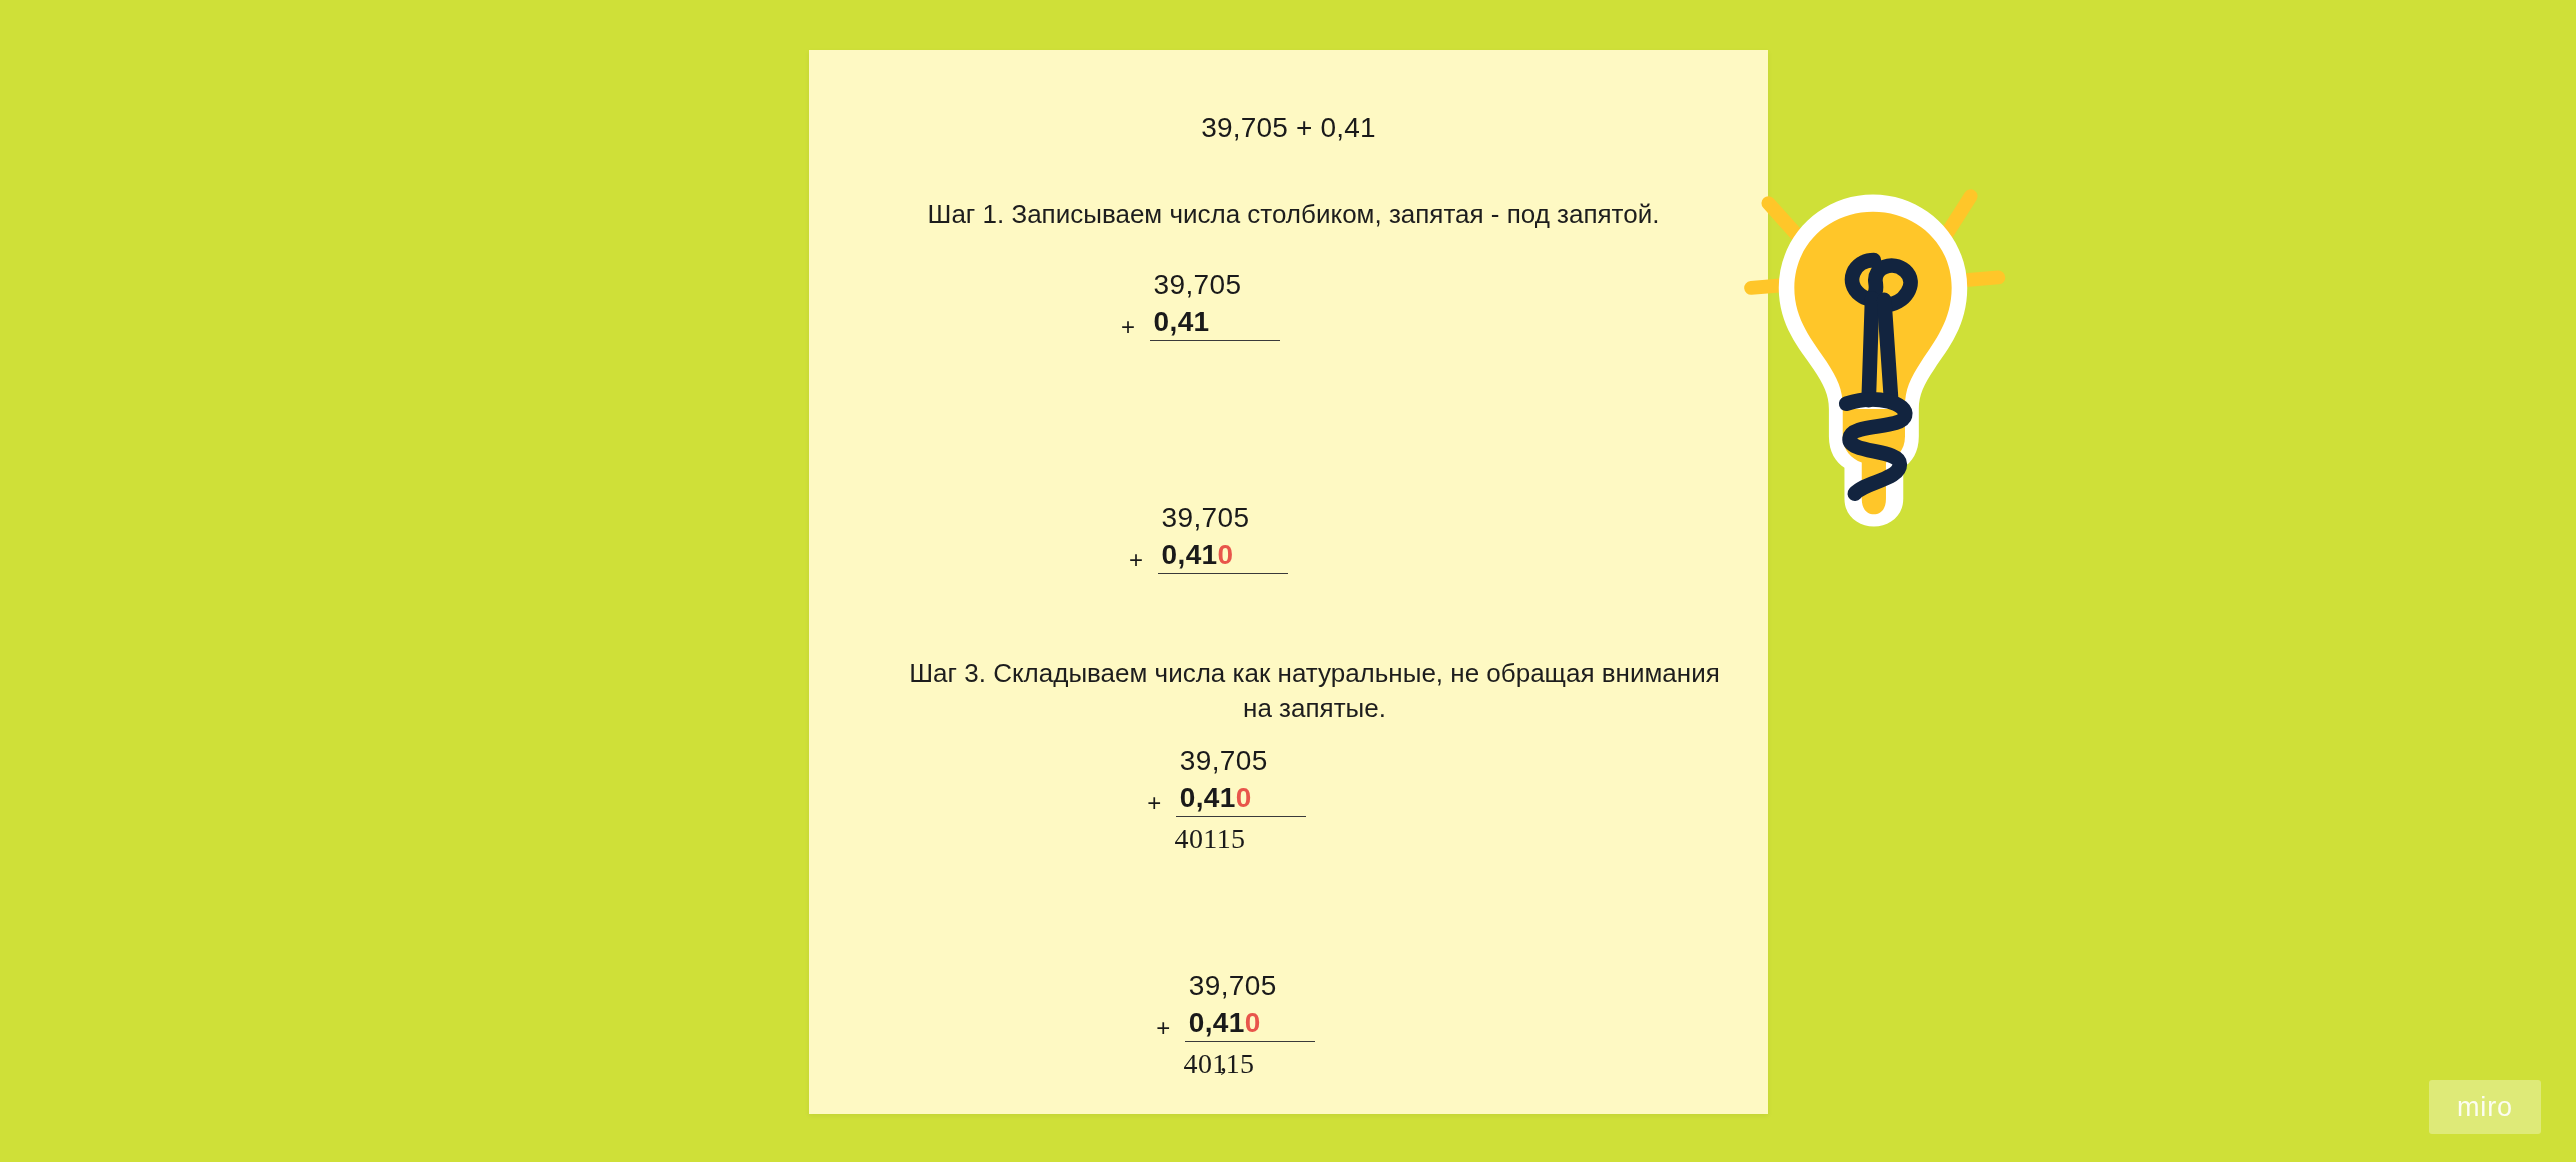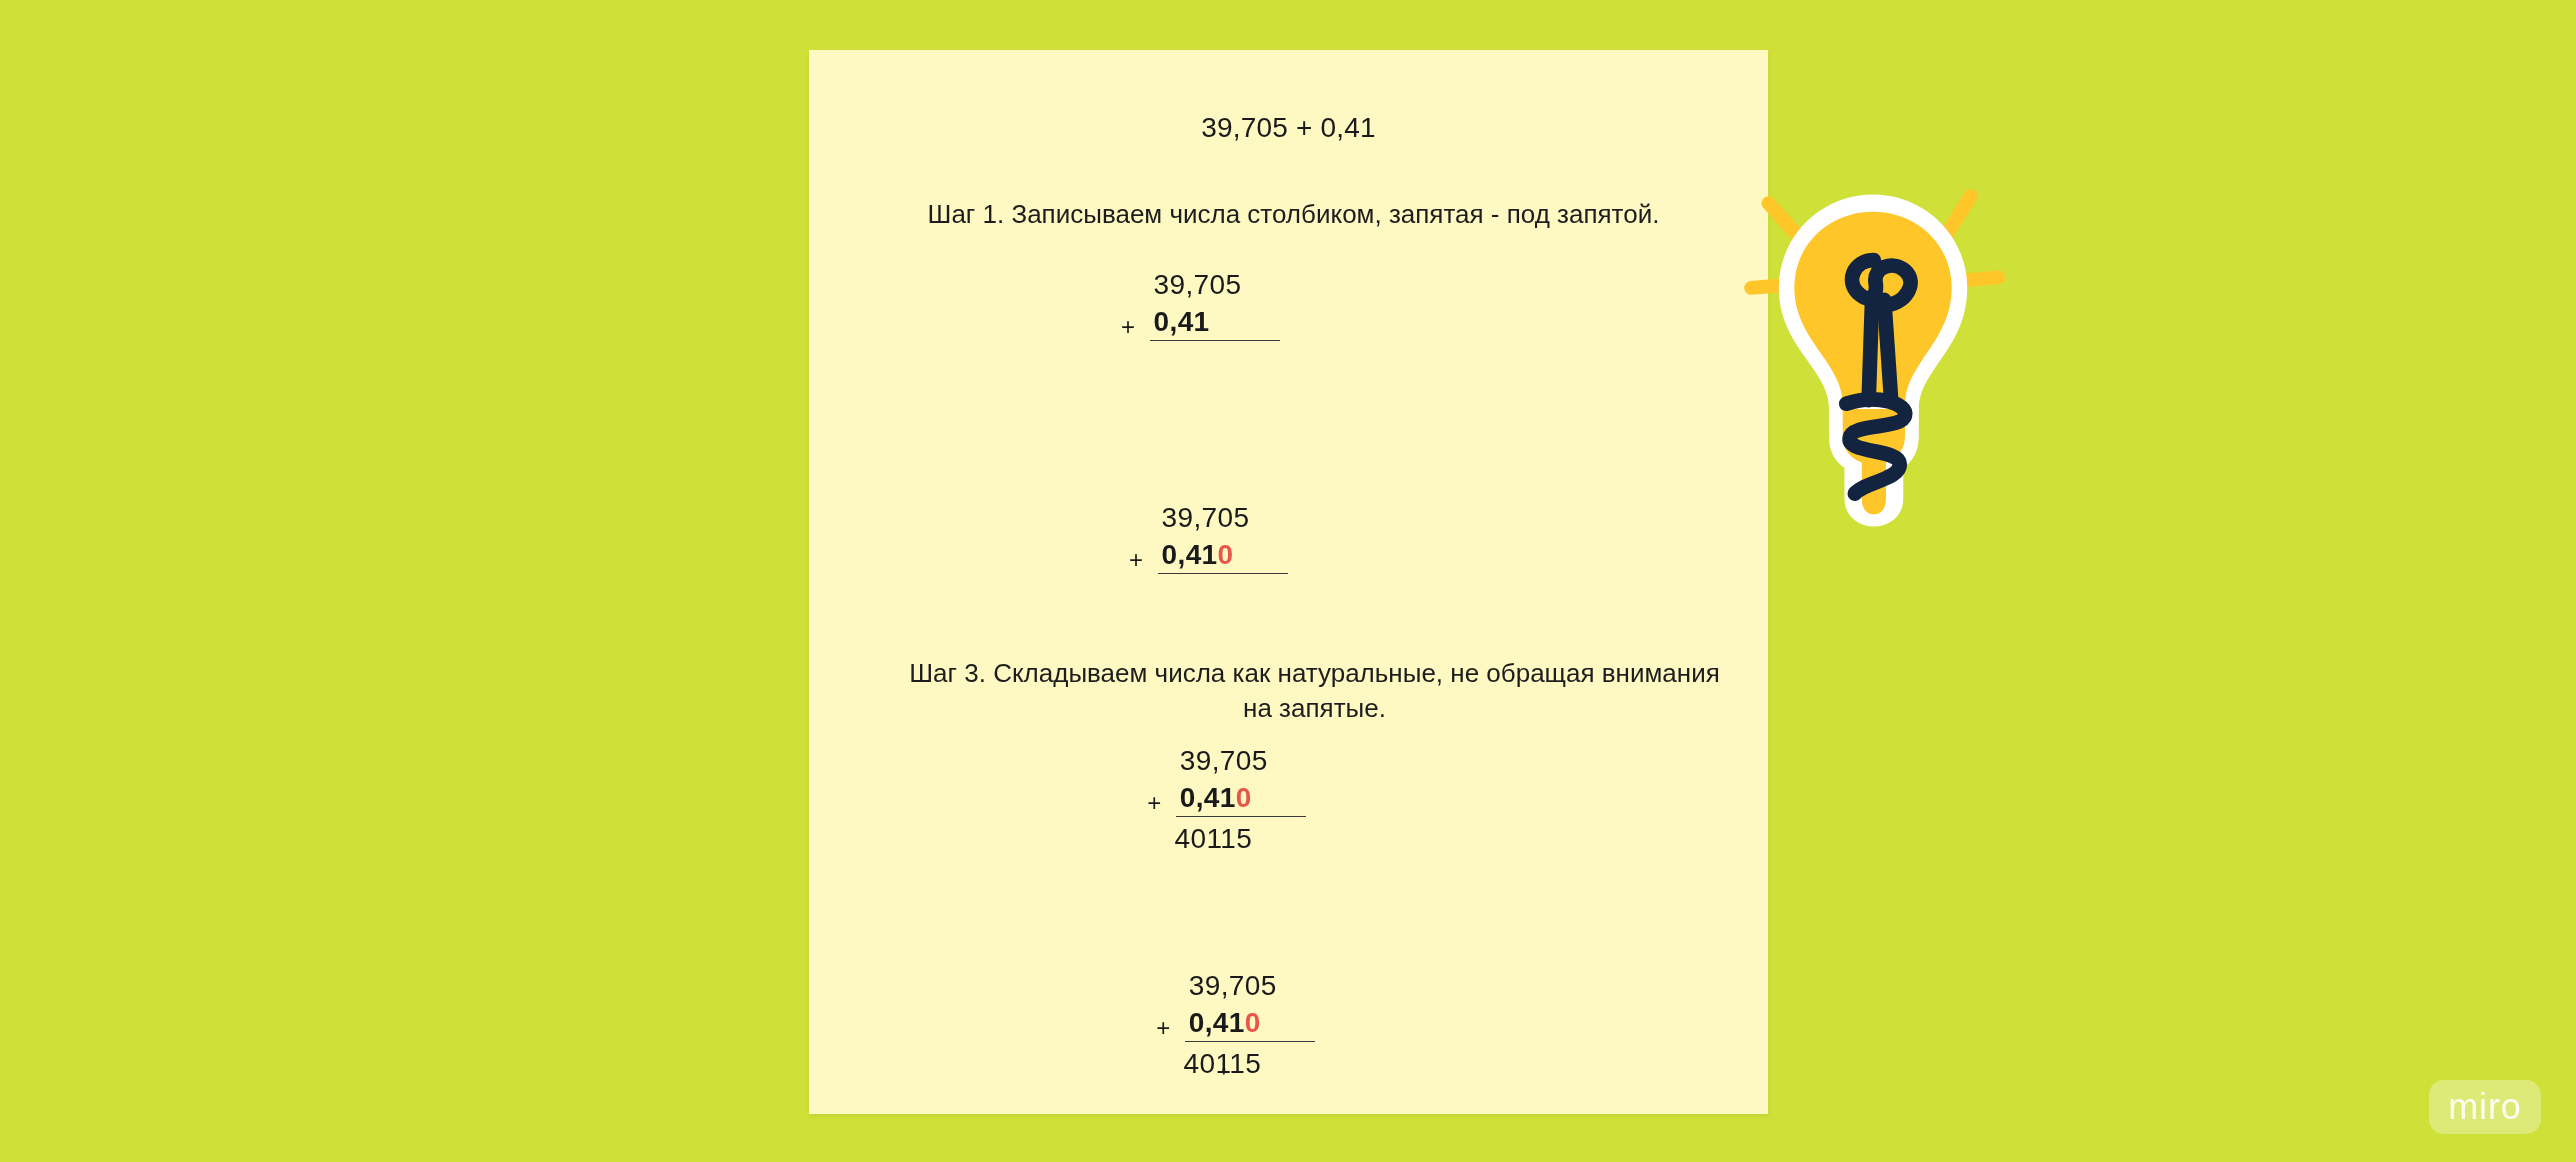--- a/index.html
+++ b/index.html
@@ -68,20 +68,21 @@
     letter-spacing: 0.4px;
     padding: 0 3.5px;
   }
   .sum .row.underline .num {
     border-bottom: 1.7px solid #3a3a3a;
     padding-bottom: 4.3px;
     font-weight: bold;
   }
   .sum .row.result {
     margin-top: 7.8px;
+    font-family: Liberation Serif, serif;
   }
   .sum .row.result .num {
     padding-right: 8.7px;
   }
   .red {
     color: #e8554b;
   }
   .comma-mark {
     position: relative;
   }
@@ -103,24 +104,24 @@
   }
   .bulb-svg { display:block; }
 
   
   .miro {
     position: absolute;
     right: 35px;
     bottom: 28px;
     width: 112px;
     height: 54px;
-    border-radius: 15px;
+    border-radius: 3px;
     background: rgba(255,255,255,0.32);
     color: rgba(255,255,255,0.9);
-    font-size: 36px;
+    font-size: 27px;
     letter-spacing: 0.9px;
     display: flex;
     align-items: center;
     justify-content: center;
   }
 </style>
 </head>
 <body>
 
 <div class="card">

